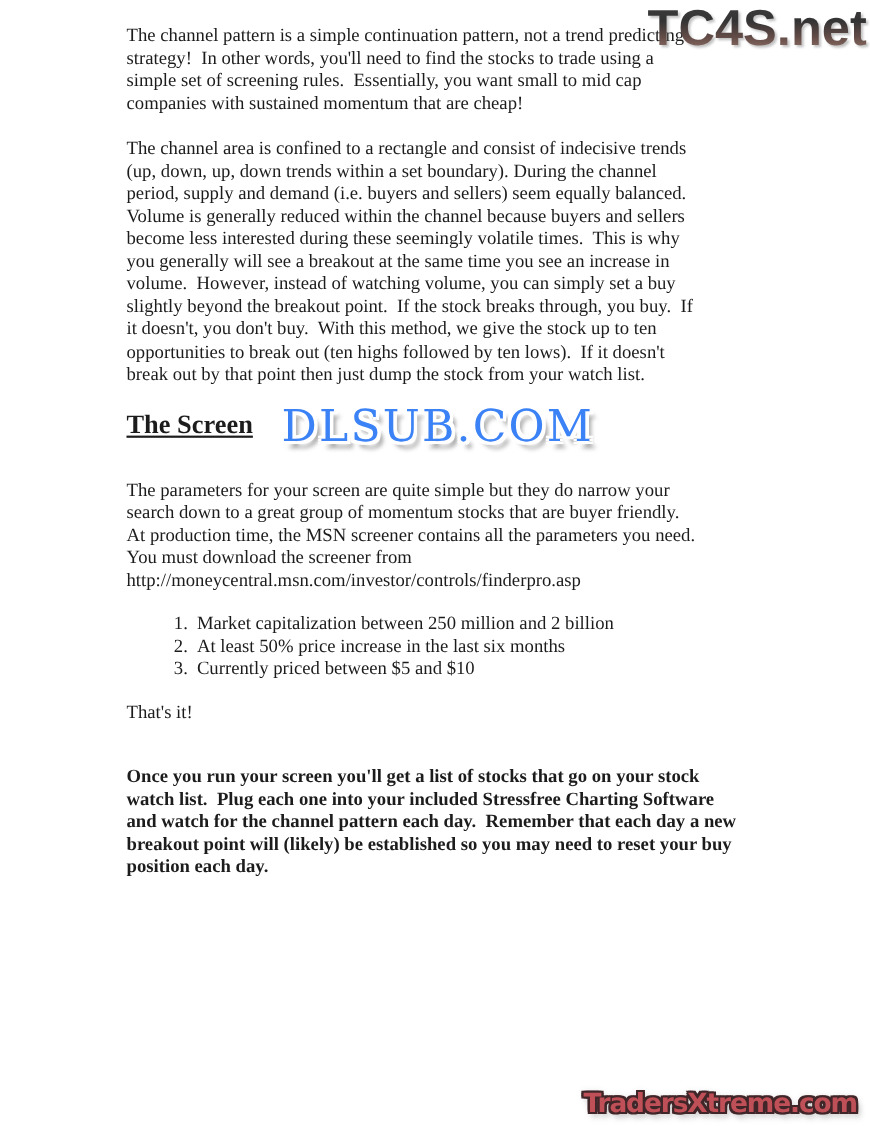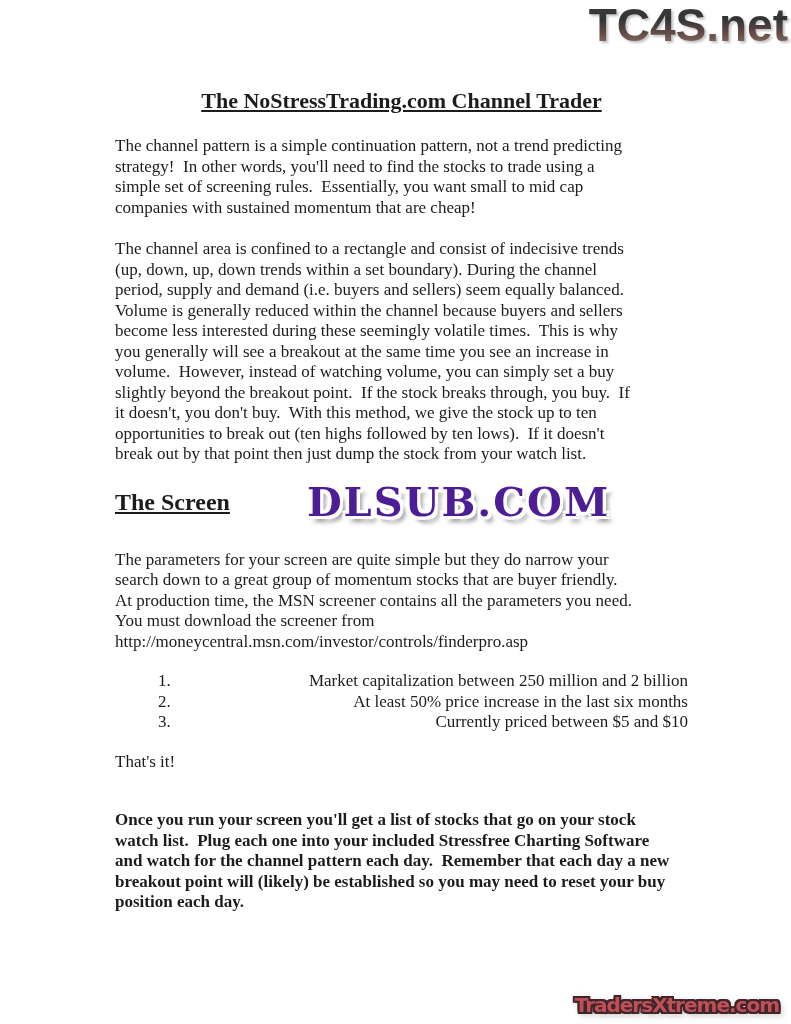--- a/index.html
+++ b/index.html
@@ -63,69 +63,67 @@
     margin: 0;
     font-size: 24px;
     font-weight: 700;
     text-decoration: underline;
     line-height: 20.5px;
     white-space: nowrap;
   }
 
   
   .dlsub-logo {
-    margin-left: 77px;
+    margin-left: 26px;
     font-family: "DejaVu Serif", serif;
-    font-weight: 700;
+    font-weight: 400;
     font-size: 40px;
     letter-spacing: 2px;
-    color: #4c1d95;
+    color: #3b82f6;
     line-height: 1;
     text-shadow:
       -3px -3px 0 #ffffff, 3px -3px 0 #ffffff, -3px 3px 0 #ffffff, 3px 3px 0 #ffffff,
       -3px 0 0 #ffffff, 3px 0 0 #ffffff, 0 -3px 0 #ffffff, 0 3px 0 #ffffff,
       5px 6px 4px rgba(130,130,130,0.8);
   }
 
   ol.screen-rules {
     margin: 19px 0 0 0;
     padding: 0 0 0 60px;
     font-size: 17px;
     line-height: 20.5px;
-    text-align: right;
   }
   ol.screen-rules li { padding-left: 4px; }
 
   
   .tradersxtreme-logo {
     position: absolute;
     right: 12px;
     bottom: 9px;
     font-family: "DejaVu Sans", sans-serif;
     font-weight: 700;
-    font-size: 20px;
+    font-size: 24px;
     letter-spacing: -1px;
     color: #c05058;
     line-height: 1;
     text-shadow:
       -2px -2px 0 #402629, 2px -2px 0 #402629, -2px 2px 0 #402629, 2px 2px 0 #402629,
       -2px 0 0 #402629, 2px 0 0 #402629, 0 -2px 0 #402629, 0 2px 0 #402629,
       0 0 7px rgba(200,200,200,0.9), 3px 4px 6px rgba(170,170,170,0.8);
   }
 </style>
 </head>
 <body>
 
 <div class="page">
 
   <div class="tc4s-logo">TC4S.net</div>
 
   <div class="content">
 
-    <h1 class="doc-title">The NoStressTrading.com Channel Trader</h1>
 
     <p class="para-intro">The channel pattern is a simple continuation pattern, not a trend predicting
 strategy!  In other words, you'll need to find the stocks to trade using a
 simple set of screening rules.  Essentially, you want small to mid cap
 companies with sustained momentum that are cheap!</p>
 
     <p class="para-channel">The channel area is confined to a rectangle and consist of indecisive trends
 (up, down, up, down trends within a set boundary). During the channel
 period, supply and demand (i.e. buyers and sellers) seem equally balanced.
 Volume is generally reduced within the channel because buyers and sellers

